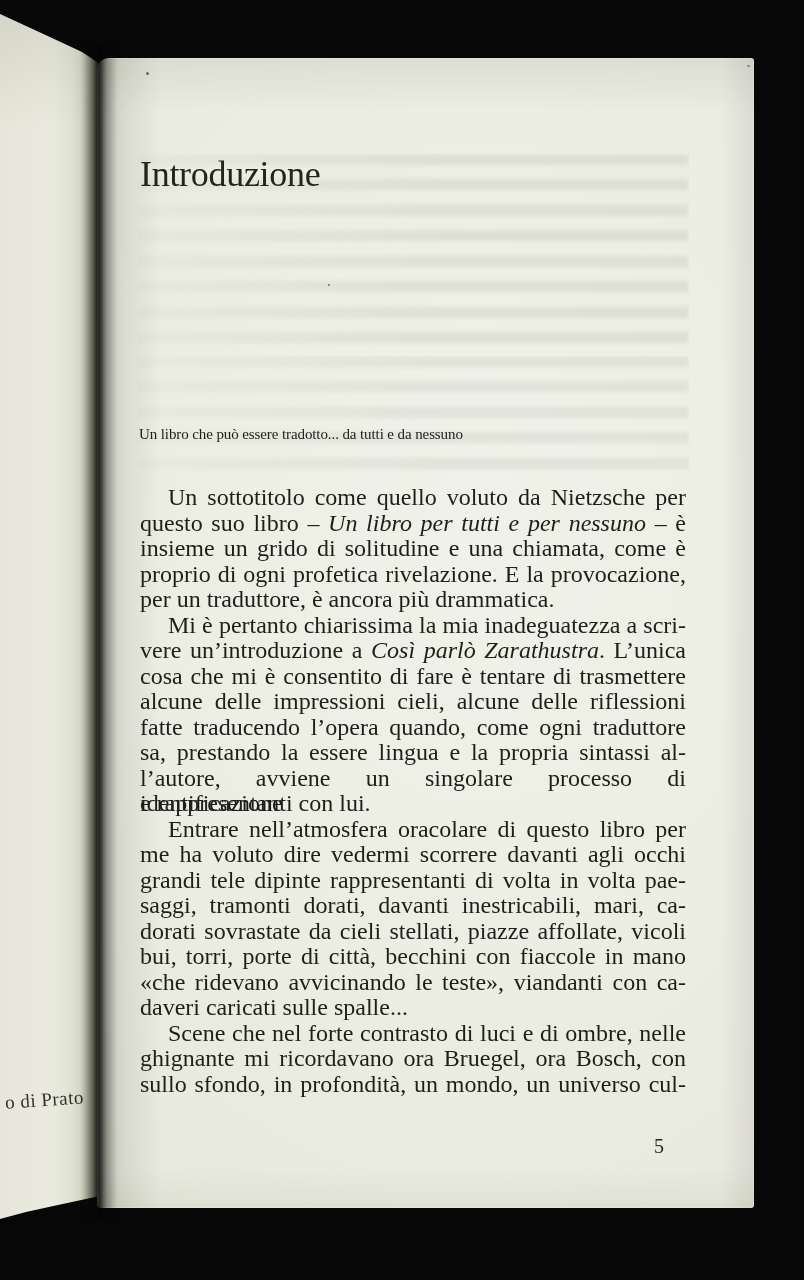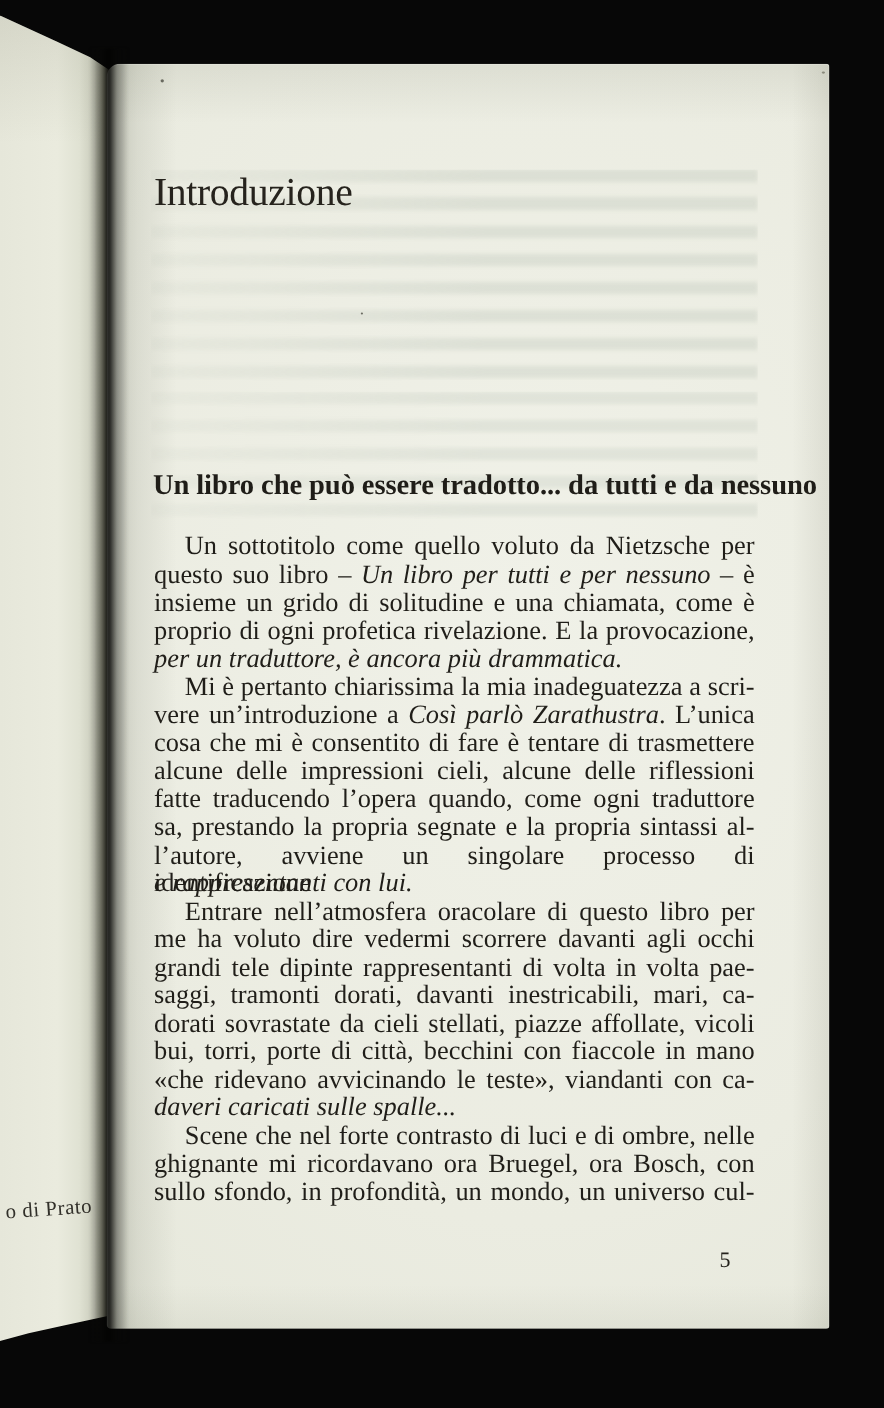--- a/index.html
+++ b/index.html
@@ -61,34 +61,34 @@
   .ghost-b { top:298px; height:116px; opacity:0.28; }
 
   
   .title {
     position:absolute; top:94px; left:43px; width:546px;
     text-align:left; font-size:36px; line-height:44px;
     color:#26231d; letter-spacing:-0.3px;
   }
   .heading {
     position:absolute; top:368px; left:42px; width:548px;
-    font-size:26px; font-weight:bold; color:#1f1d18;
+    font-size:15px; font-weight:normal; color:#1f1d18;
     white-space:nowrap; letter-spacing:-0.1px;
   }
   .body-text {
     position:absolute; top:427px; left:43px; width:546px;
     font-size:24px; color:#201e19;
   }
   .line {
     height:25.5px; line-height:25.5px;
     text-align:justify; text-align-last:justify;
     white-space:normal; overflow:visible;
   }
   .line.first { text-indent:28px; }
-  .line.last  { text-align-last:left;font-style:italic; }
+  .line.last  { text-align-last:left; }
   .page-num {
     position:absolute; top:1077px; left:43px; width:524px;
     text-align:right; font-size:20px; color:#24221c;
   }
 
   
   .speck { position:absolute; border-radius:50%; background:rgba(45,45,36,0.65); z-index:4; }
   .speck.s1 { left:146px; top:72px;  width:3px; height:3px; }
   .speck.s2 { left:328px; top:284px; width:2px; height:2px; }
   .speck.s3 { left:747px; top:65px;  width:3px; height:2px; background:rgba(120,120,105,0.8); }
@@ -117,21 +117,21 @@
           <div class="line"><span>insieme un grido di solitudine e una chiamata, come è</span></div>
           <div class="line"><span>proprio di ogni profetica rivelazione. E la provocazione,</span></div>
           <div class="line last"><span>per un traduttore, è ancora più drammatica.</span></div>
         </div>
         <div>
           <div class="line first"><span>Mi è pertanto chiarissima la mia inadeguatezza a scri-</span></div>
           <div class="line"><span>vere un’introduzione a </span><i>Così parlò Zarathustra</i><span>. L’unica</span></div>
           <div class="line"><span>cosa che mi è consentito di fare è tentare di trasmettere</span></div>
           <div class="line"><span>alcune delle impressioni cieli, alcune delle riflessioni</span></div>
           <div class="line"><span>fatte traducendo l’opera quando, come ogni traduttore</span></div>
-          <div class="line"><span>sa, prestando la propria segnate e la propria sintassi al-</span></div>
+          <div class="line"><span>sa, prestando la essere lingua e la propria sintassi al-</span></div>
           <div class="line"><span>l’autore, avviene un singolare processo di identificazione</span></div>
           <div class="line last"><span>e rappresentanti con lui.</span></div>
         </div>
         <div>
           <div class="line first"><span>Entrare nell’atmosfera oracolare di questo libro per</span></div>
           <div class="line"><span>me ha voluto dire vedermi scorrere davanti agli occhi</span></div>
           <div class="line"><span>grandi tele dipinte rappresentanti di volta in volta pae-</span></div>
           <div class="line"><span>saggi, tramonti dorati, davanti inestricabili, mari, ca-</span></div>
           <div class="line"><span>dorati sovrastate da cieli stellati, piazze affollate, vicoli</span></div>
           <div class="line"><span>bui, torri, porte di città, becchini con fiaccole in mano</span></div>

